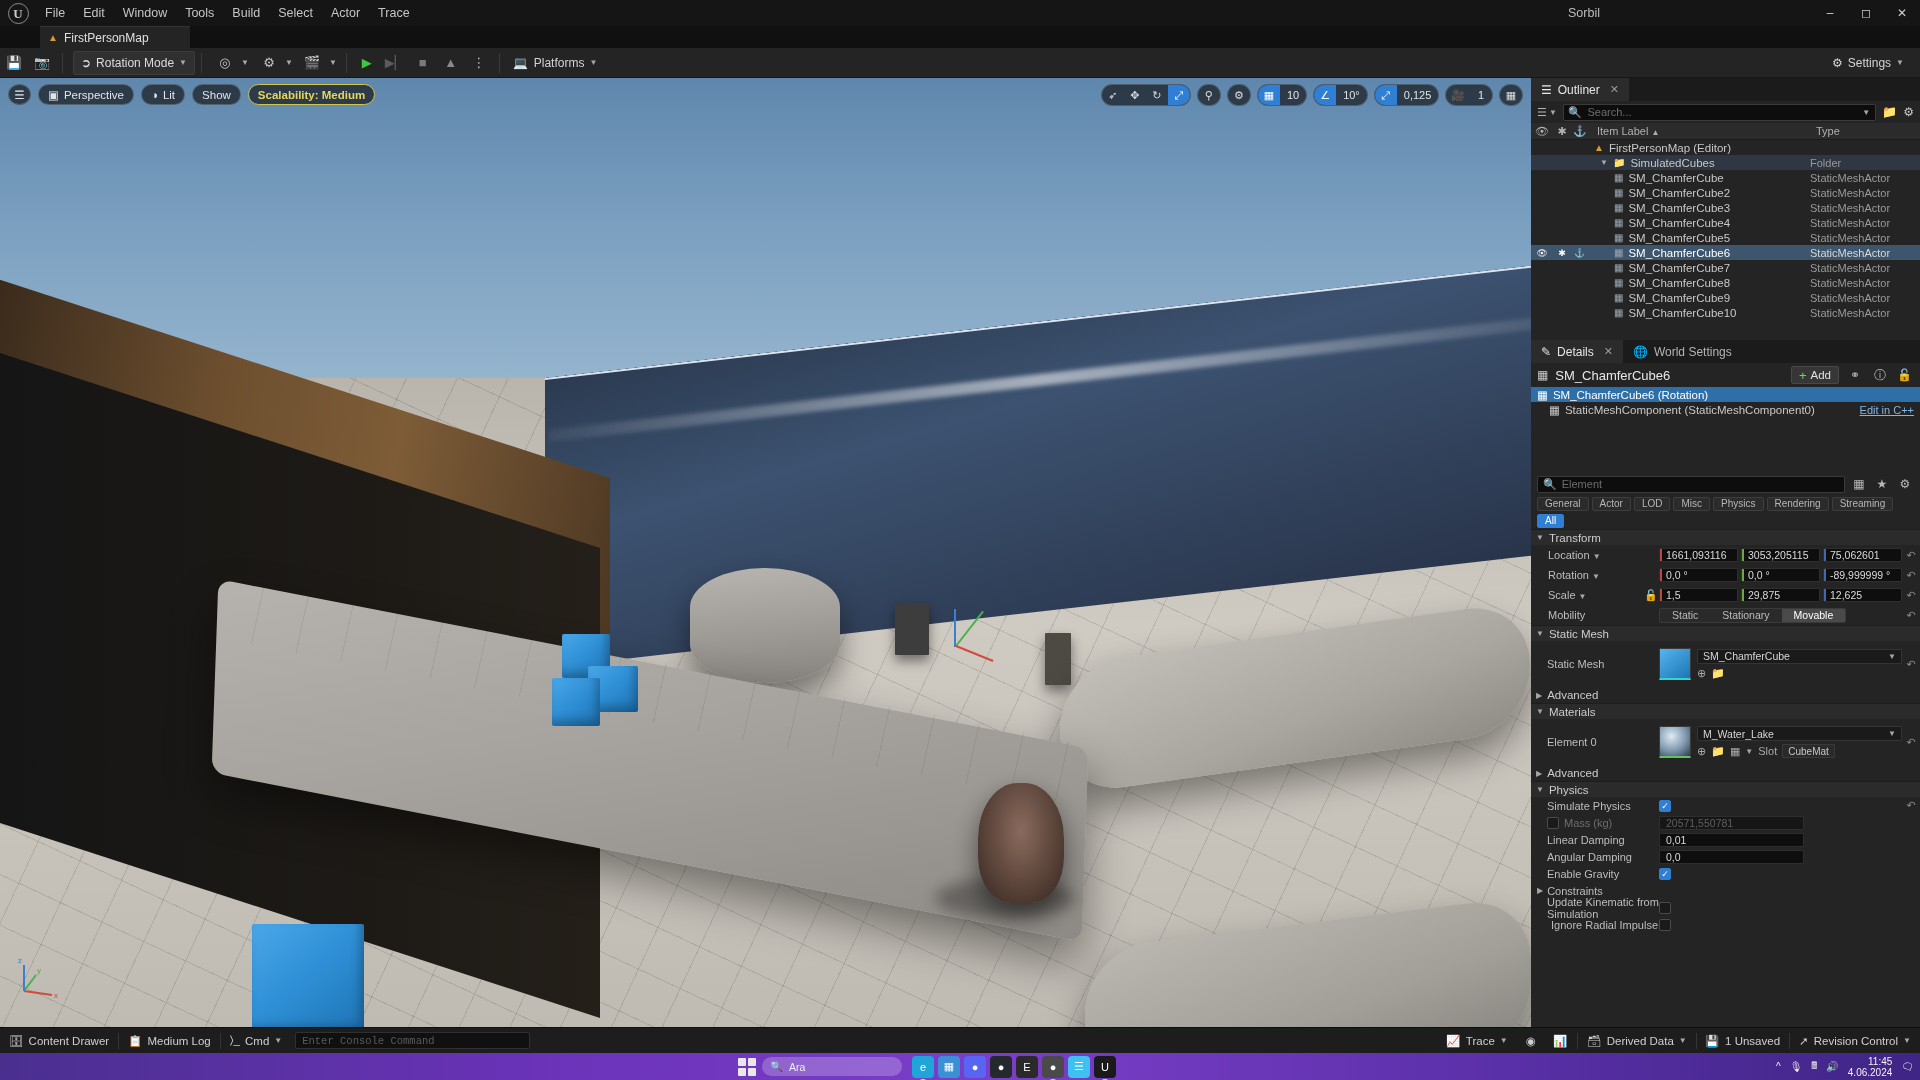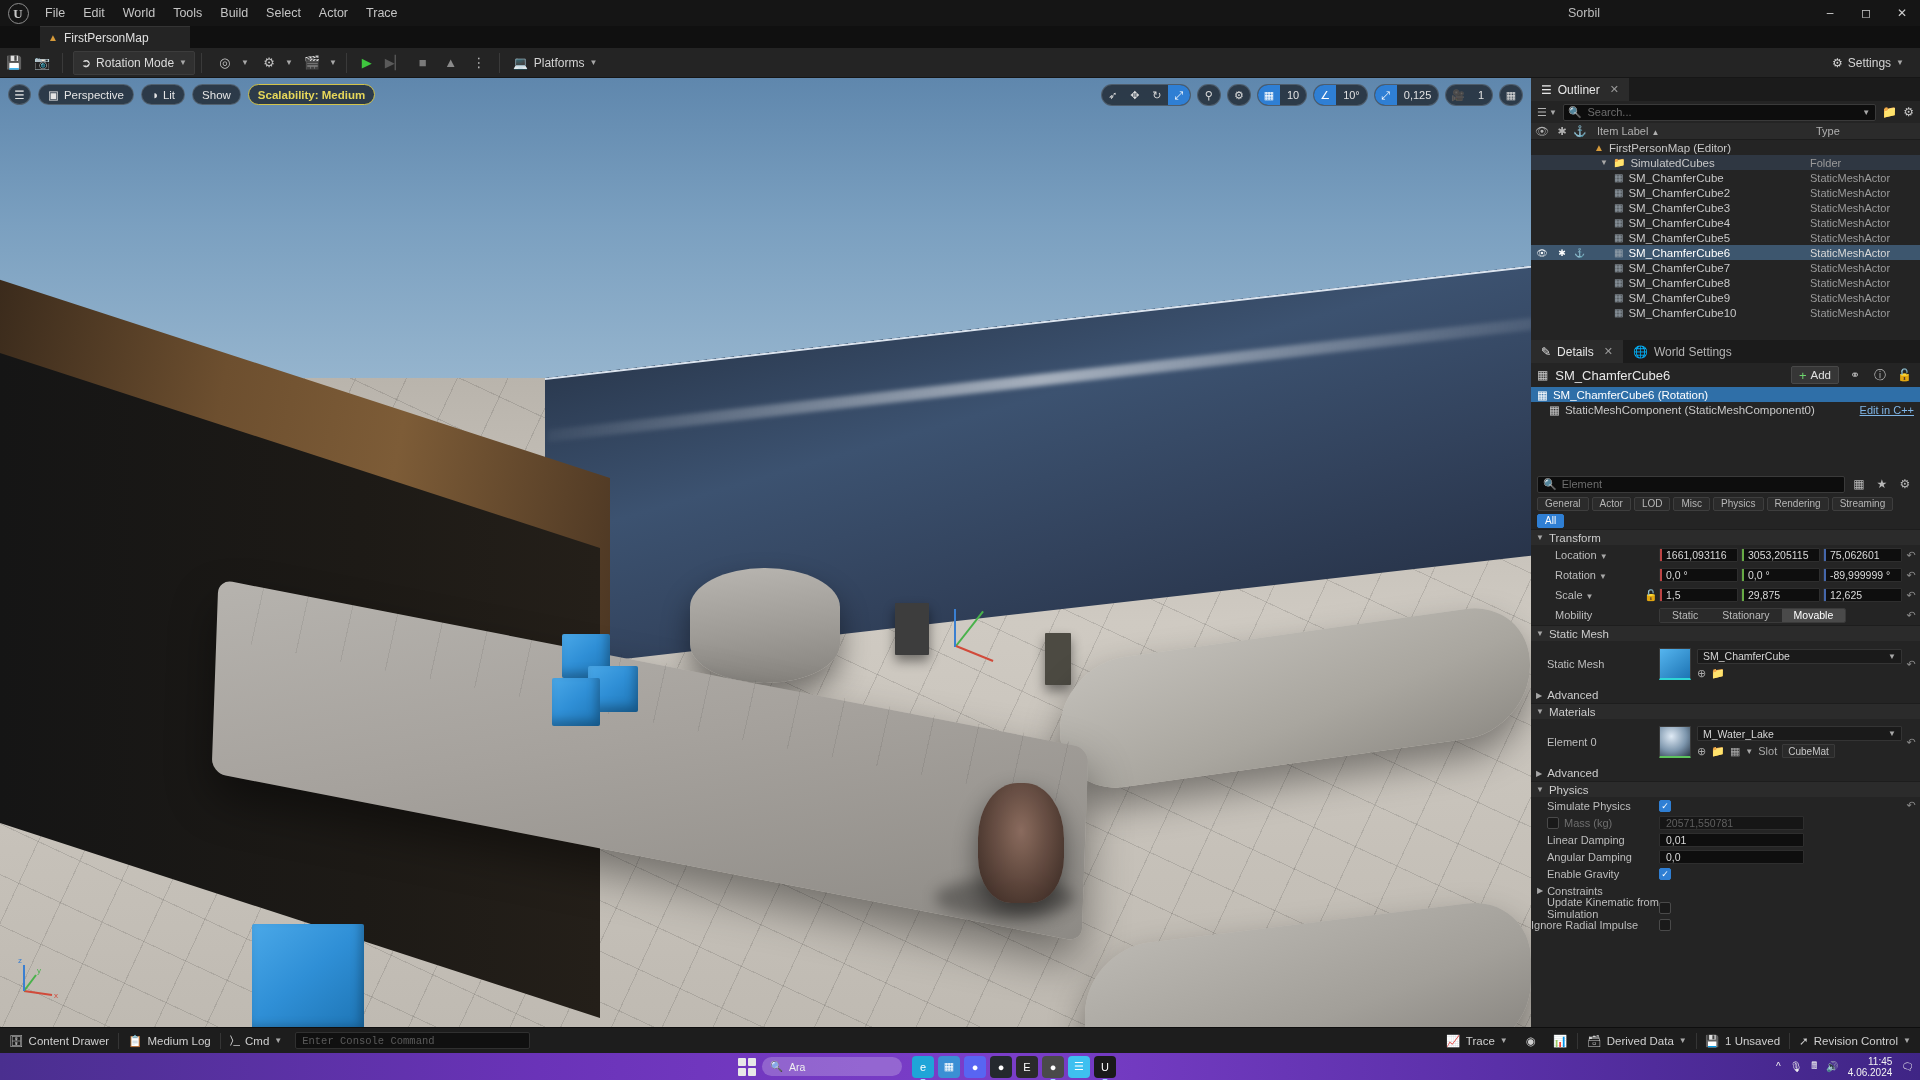--- a/index.html
+++ b/index.html
@@ -250,21 +250,21 @@
   }
   .fchip.on { background: #2f7fd4; border-color: #2f7fd4; color: #fff; }
   .d-filters2 { height: 17px; display: flex; align-items: center; padding: 0 6px; }
 
   .sect {
     height: 16px; background: #2b2b2b; display: flex; align-items: center; gap: 5px;
     padding-left: 5px; font-size: 11.5px; color: #ccc; border-top: 1px solid #1d1d1d;
   }
   .tri { font-size: 8px; color: #a6a6a6; }
   .prow { height: 17px; display: flex; align-items: center; font-size: 11px; color: #bcbcbc; }
-  .prow .lbl { width: 128px; padding-left: 24px; color: #bdbdbd; }
+  .prow .lbl { width: 128px; padding-left: 17px; color: #bdbdbd; }
   .prow .lbl.dim { color: #6e6e6e; }
   .prow .vals { flex: 1; display: flex; align-items: center; gap: 3px; }
   .numf {
     flex: 1; height: 14px; background: #0e0e0e; border: 1px solid #2e2e2e; border-radius: 1px;
     display: flex; align-items: center; padding-left: 6px; font-size: 10.5px; color: #dadada;
     position: relative;
   }
   .numf::before { content: ''; position: absolute; left: 0; top: 0; bottom: 0; width: 2px; }
   .numf.x::before { background: #b44; }
   .numf.y::before { background: #6a4; }
@@ -337,21 +337,21 @@
 <body>
 
 <div id="app">
 
   <div class="menubar">
     <div class="ue-logo">
         <div class="circ">U</div>
       </div>
     <div class="menu-item">File</div>
     <div class="menu-item">Edit</div>
-    <div class="menu-item">World</div>
+    <div class="menu-item">Window</div>
     <div class="menu-item">Tools</div>
     <div class="menu-item">Build</div>
     <div class="menu-item">Select</div>
     <div class="menu-item">Actor</div>
     <div class="menu-item">Trace</div>
     <div class="win-title">Sorbil</div>
     <div class="win-btns">
       <div class="win-btn">–</div>
       <div class="win-btn">◻</div>
       <div class="win-btn close">✕</div>
@@ -883,21 +883,21 @@
           </div>
           <div class="prow">
             <div class="lbl" style="display:flex;align-items:center;padding-left:16px">
               <span>Update Kinematic from Simulation</span>
             </div>
             <div class="vals">
               <div class="chk"></div>
             </div>
           </div>
           <div class="prow">
-            <div class="lbl" style="display:flex;align-items:flex-end;padding-left:0">
+            <div class="lbl" style="display:flex;align-items:flex-end;padding-left:20px">
               <span>Ignore Radial Impulse</span>
             </div>
             <div class="vals">
               <div class="chk"></div>
             </div>
           </div>
         </div>
     </div>
   </div>
 

